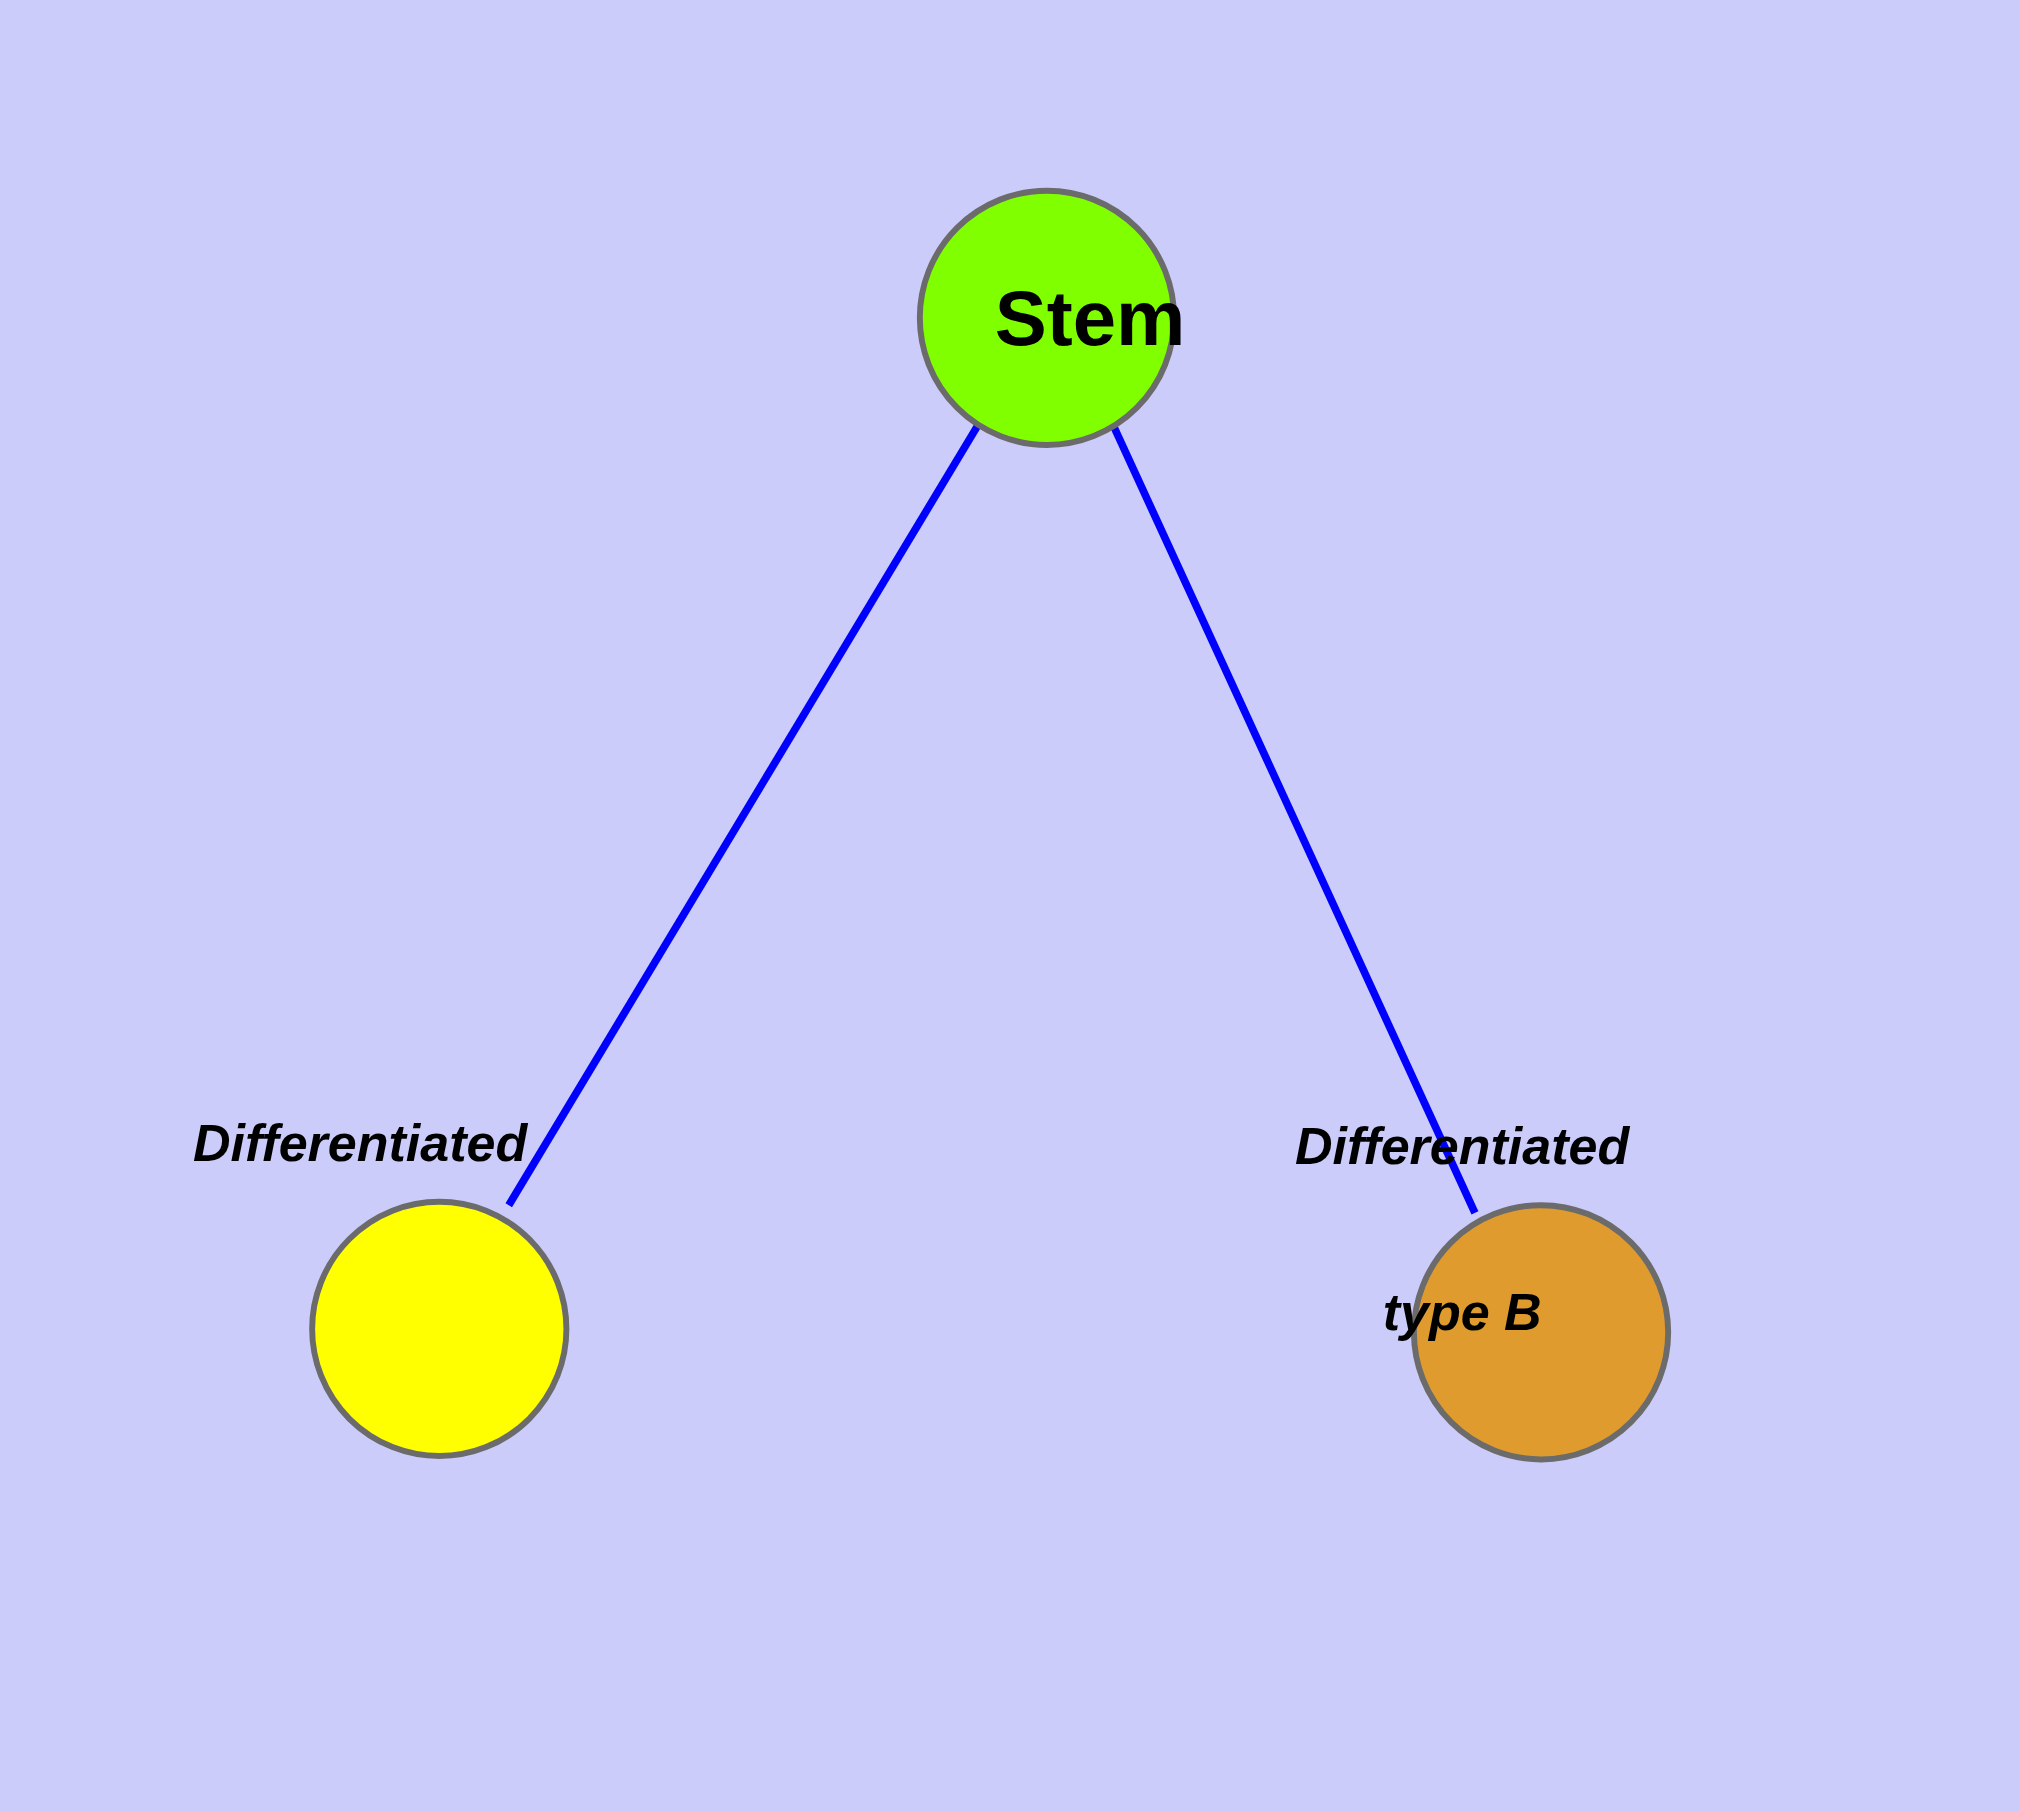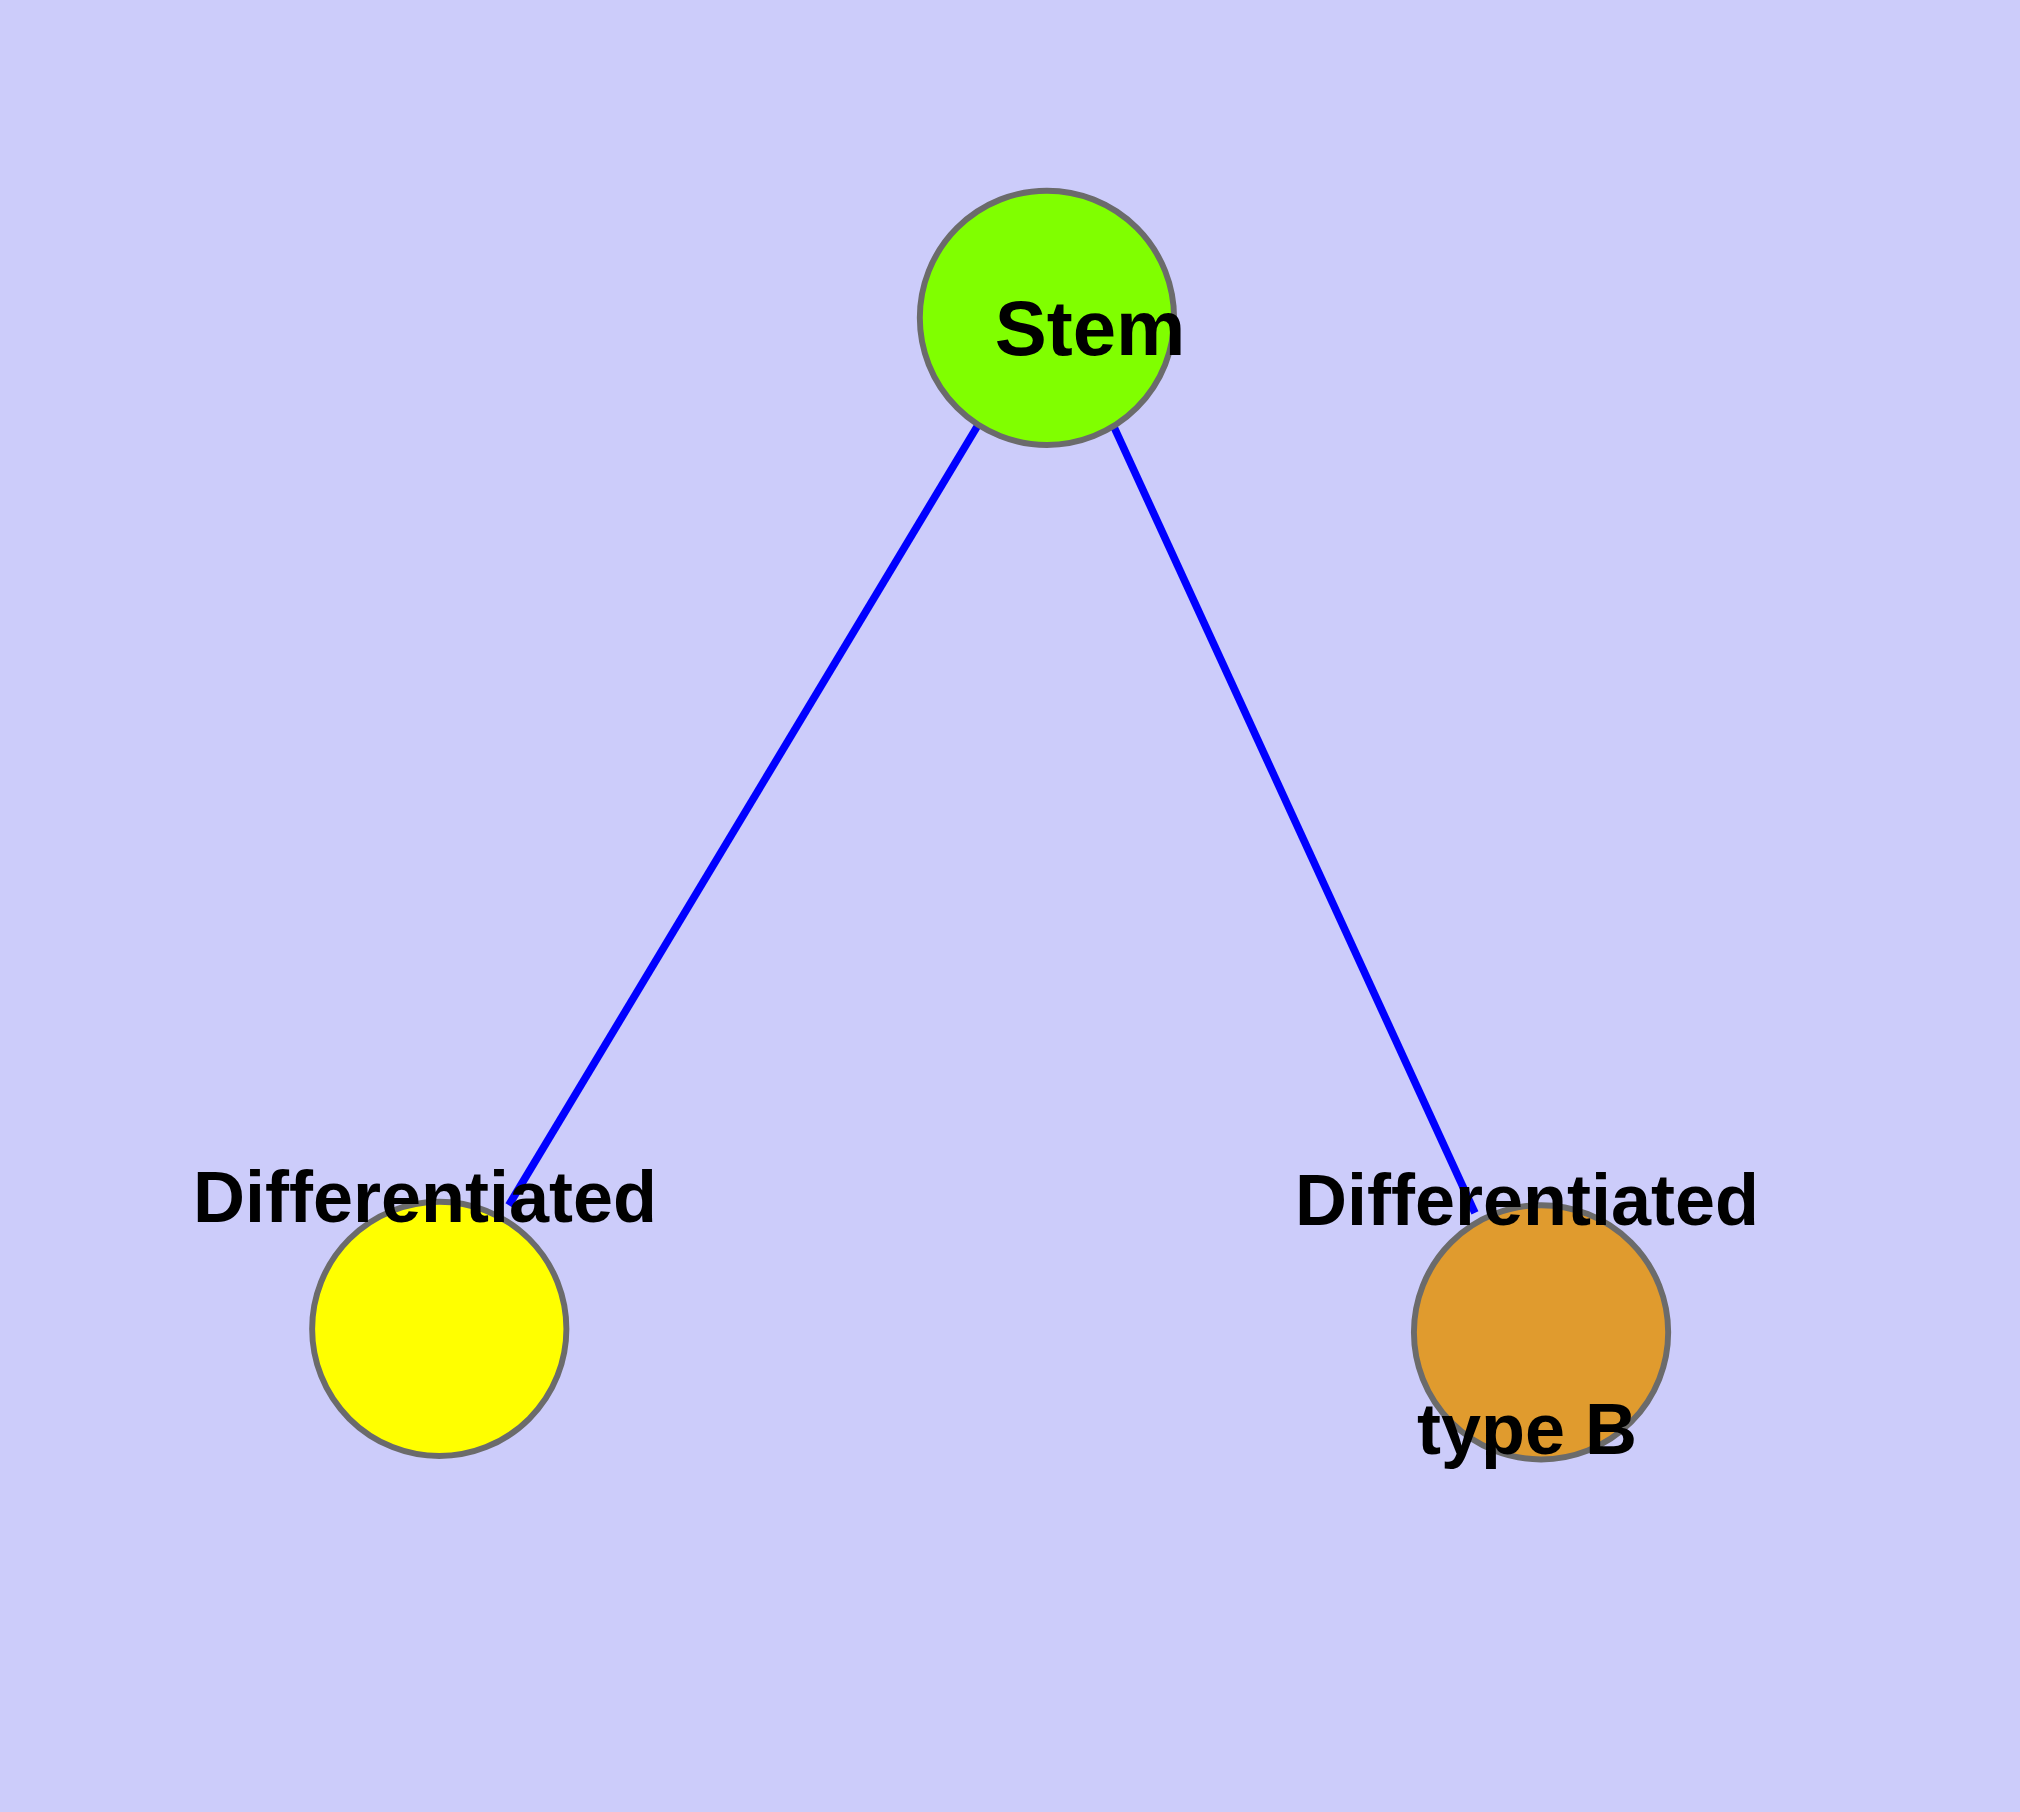--- a/index.html
+++ b/index.html
@@ -44,21 +44,22 @@
     font-weight: bold;
     line-height: 1.06;
     white-space: pre;
     pointer-events: none;
     user-select: none;
   }
   .node-label.stem {
     font-size: 78px;
   }
   .node-label.leaf {
-    font-size: 72px;
+    font-size: 52px;
+    font-style: italic;
   }
 </style>
 </head>
 <body style="background: rgb(204, 204, 250);">
 
 <div id="canvas" style="background: rgb(204, 204, 250); width: 2021px; height: 1812px;">
 
   <svg id="graph-svg" viewBox="0 0 2384 2138" xmlns="http://www.w3.org/2000/svg">
 
     <rect x="0" y="0" width="2384" height="2138" fill="#ccccfa"></rect>
@@ -68,21 +69,21 @@
       <line class="edge-line" x1="1311" y1="497" x2="1740" y2="1431" stroke="#0000ff" stroke-width="9"></line>
     </g>
 
     <g>
       <circle class="node-circle" cx="1235" cy="375" r="150" fill="#80ff00" stroke="#6b6b6b"></circle>
       <circle class="node-circle" cx="518" cy="1568" r="150" fill="#ffff00" stroke="#6b6b6b"></circle>
       <circle class="node-circle" cx="1818" cy="1572" r="150" fill="#e09b2e" stroke="#6b6b6b"></circle>
     </g>
   </svg>
 
-  <div class="node-label stem" style="left: 908px; top: 204px; width: auto;">
+  <div class="node-label stem" style="left: 908px; top: 194px; width: auto;">
     <span>Stem</span>
   </div>
 
   <div class="node-label leaf" style="left: 193px; top: 1006px; width: auto;">
     <div>Differentiated</div>
   </div>
 
   <div class="node-label leaf" style="left: 1295px; top: 1009px; width: auto;">
     <div>Differentiated</div>
     <div>type B</div>

